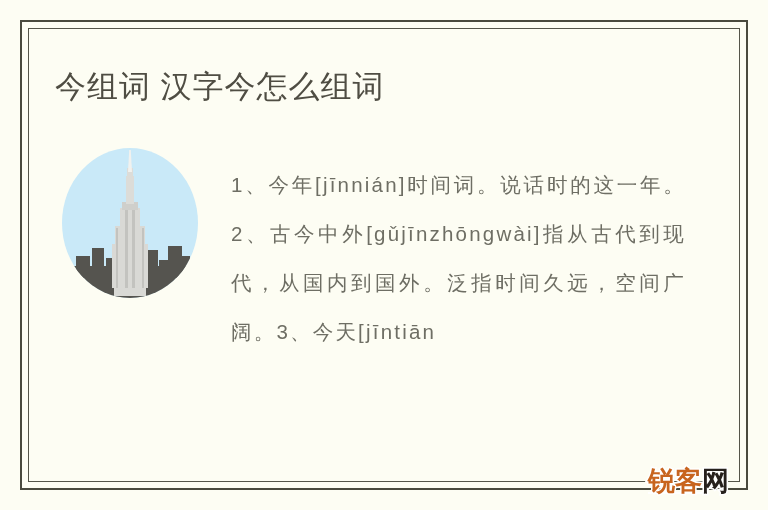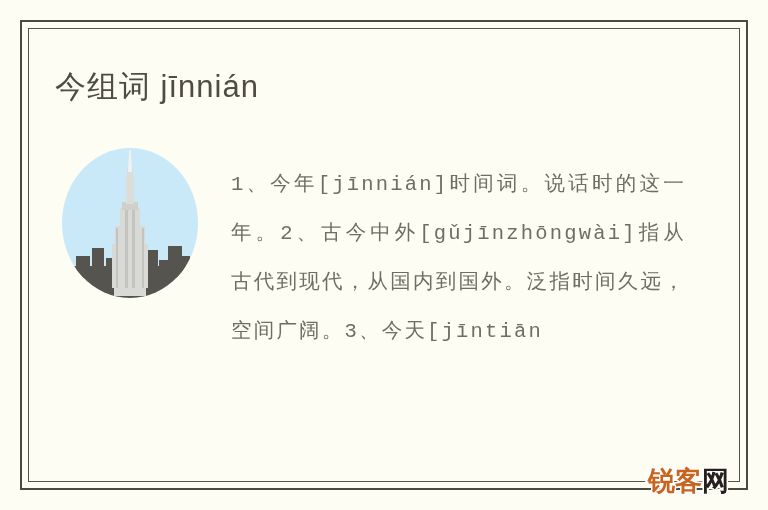--- a/index.html
+++ b/index.html
@@ -87,21 +87,21 @@
     top: 160px;
     width: 455px;
     font-size: 20.5px;
     line-height: 49px;
     color: #6e6e64;
     letter-spacing: 2.2px;
     text-align: justify;
     word-break: break-all;
     height: 245px;
     overflow: hidden;
-    font-family: Liberation Mono, monospace;
+    font-family: Liberation Sans, sans-serif;
   }
 
   
   .watermark {
     position: absolute;
     left: 648px;
     top: 466px;
     font-size: 27px;
     line-height: 30px;
     font-weight: bold;
@@ -124,21 +124,21 @@
 </head>
 <body>
 
 <div class="page">
 
   <div class="frame-outer"></div>
   <div class="frame-inner"></div>
 
   <div class="content">
 
-    <div class="page-title">今组词 jīnnián</div>
+    <div class="page-title">今组词 汉字今怎么组词</div>
 
     <div class="illustration">
       <div class="ill-circle">
         <svg width="136" height="150" viewBox="0 0 136 150">
 
           <g fill="#55544f">
             <rect x="8" y="118" width="120" height="32"></rect>
             <rect x="14" y="108" width="14" height="22"></rect>
             <rect x="30" y="100" width="12" height="30"></rect>
             <rect x="44" y="110" width="10" height="20"></rect>

